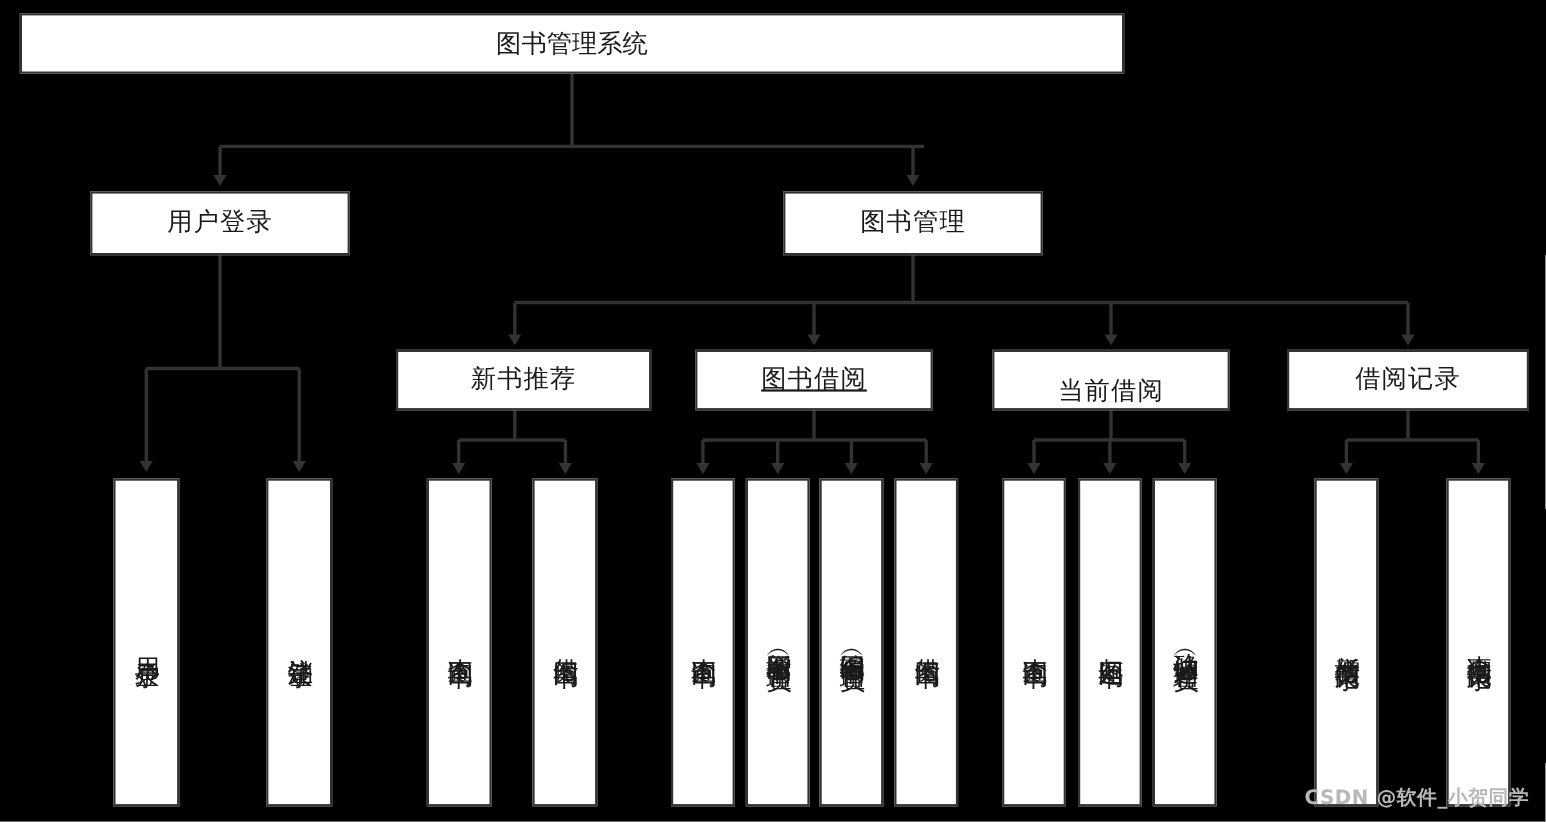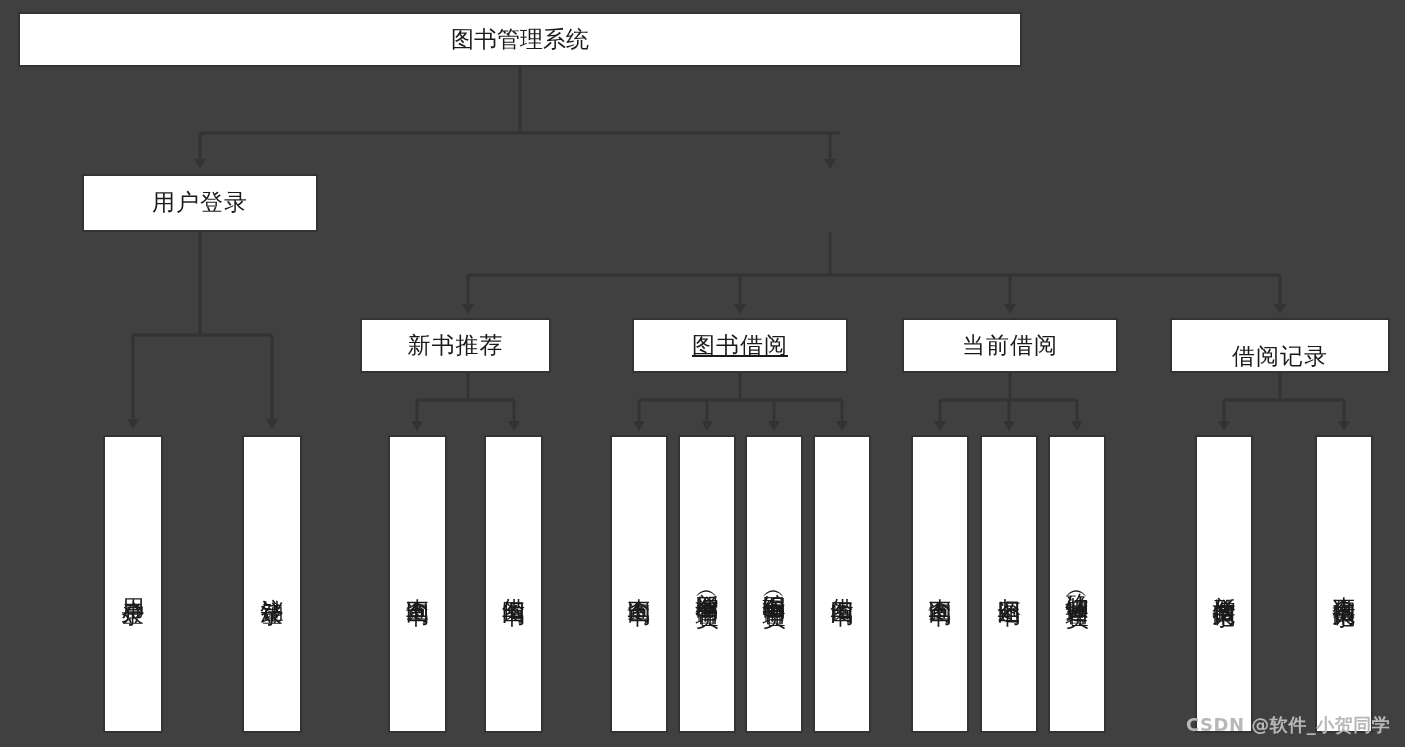--- a/index.html
+++ b/index.html
@@ -7,21 +7,21 @@
     padding: 0;
     background: #ffffff;
   }
   body {
     font-family: "DejaVu Sans", "Liberation Sans", sans-serif;
   }
   #canvas {
     position: relative;
     width: 1405px;
     height: 747px;
-    background: #404040;
+    background: #000000;
     overflow: hidden;
   }
   svg#wires {
     position: absolute;
     left: 0;
     top: 0;
     width: 1405px;
     height: 747px;
     pointer-events: none;
   }
@@ -124,31 +124,34 @@
     </g>
   </svg>
 
   <div class="node root" style="left:18px; top:12px; width:1004px; height:55px;">
     <span>图书管理系统</span>
   </div>
 
   <div class="node horiz" style="left:82px; top:174px; width:236px; height:58px;">
     <span>用户登录</span>
   </div>
+  <div class="node horiz" style="left:712px; top:174px; width:236px; height:58px;">
+    <span>图书管理</span>
+  </div>
 
-  <div class="node horiz" style="left:360px; top:318px; width:191px; height:55px;">
+  <div class="node horiz" style="left:360px; top:318px; width:232px; height:55px;">
     <span>新书推荐</span>
   </div>
   <div class="node horiz" style="left:632px; top:318px; width:216px; height:55px;text-decoration:underline;">
     <span>图书借阅</span>
   </div>
-  <div class="node horiz" style="left:902px; top:318px; width:216px; height:55px;">
+  <div class="node horiz" style="left:902px; top:318px; width:216px; height:55px;align-items:flex-end;">
     <span>当前借阅</span>
   </div>
-  <div class="node horiz" style="left:1170px; top:318px; width:220px; height:55px;align-items:flex-end;">
+  <div class="node horiz" style="left:1170px; top:318px; width:220px; height:55px;">
     <span>借阅记录</span>
   </div>
 
   <div class="node vert" style="left:103px; top:435px; width:60px; height:298px;">
     <span class="vtext">用户登录</span>
   </div>
   <div class="node vert" style="left:242px; top:435px; width:60px; height:298px;">
     <span class="vtext">注销登录</span>
   </div>
 

